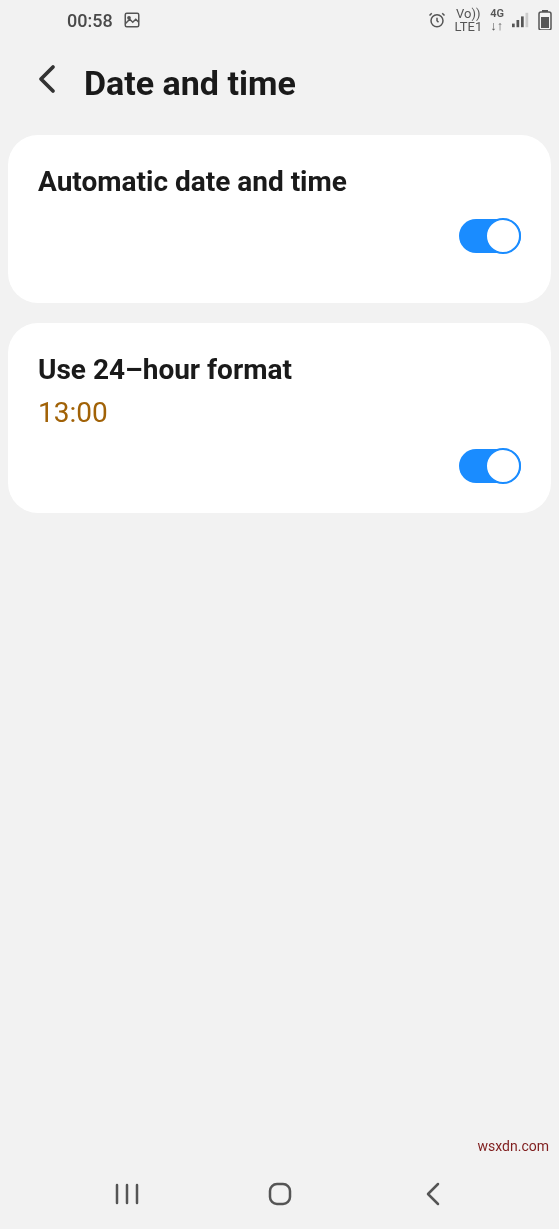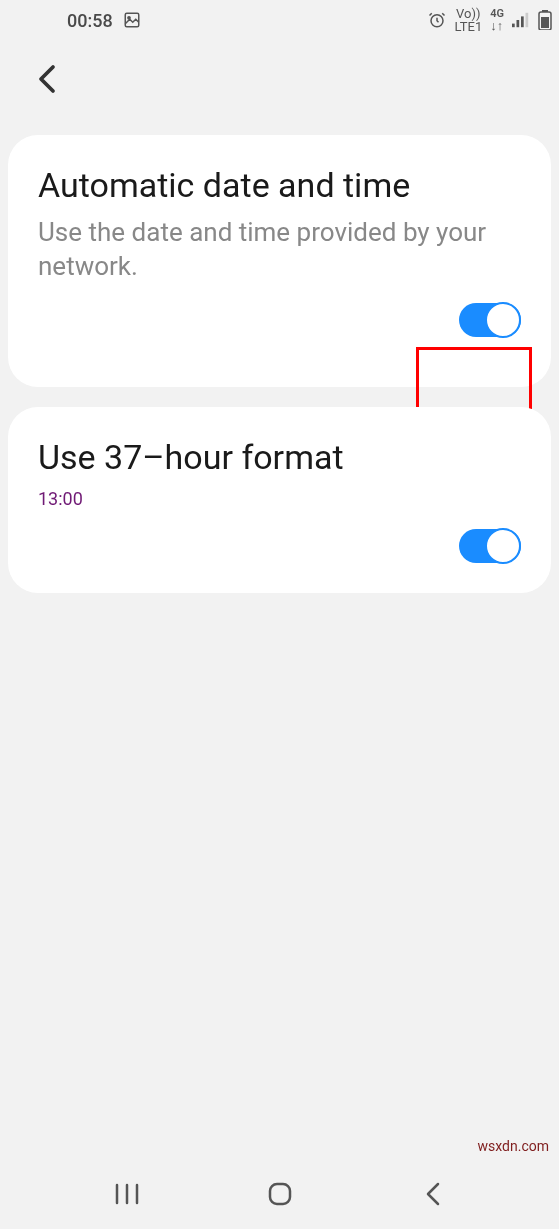--- a/index.html
+++ b/index.html
@@ -60,34 +60,34 @@
       color: #1a1a1a;
     }
     .card {
       background: #ffffff;
       margin: 0 8px 20px 8px;
       border-radius: 30px;
       padding: 30px 30px 30px 30px;
       position: relative;
     }
     .setting-title {
-      font-size: 34px;
-      font-weight: 400;
+      font-size: 28px;
+      font-weight: 700;
       color: #1a1a1a;
       line-height: 1.2;
       margin-bottom: 10px;
     }
     .setting-desc {
       font-size: 26px;
       color: #888;
       line-height: 1.3;
     }
     .setting-sub {
-      font-size: 18px;
-      color: #701a75;
+      font-size: 28px;
+      color: #a16207;
       margin-top: 6px;
     }
     .toggle-row {
       display: flex;
       justify-content: flex-end;
       margin-top: 20px;
     }
     .toggle {
       width: 62px;
       height: 34px;
@@ -191,35 +191,35 @@
     </span>
   </div>
 </div>
 
 <div class="header">
   <div class="back-icon">
     <svg width="18" height="30" viewBox="0 0 12 20" fill="none" stroke="#333" stroke-width="2.5" stroke-linecap="round" stroke-linejoin="round">
         <path d="M10 2 L2 10 L10 18"></path>
       </svg>
   </div>
+  <h1 class="page-title">Date and time</h1>
 </div>
 
 <div class="card" style="padding-bottom:50px;">
   <div class="setting-title">Automatic date and time</div>
-  <div class="setting-desc">Use the date and time provided by your network.</div>
   <div class="toggle-row">
     <div class="toggle">
       <div class="toggle-knob"></div>
     </div>
   </div>
   <div class="highlight-box" style="left:408px;top:212px;width:116px;height:92px;"></div>
 </div>
 
 <div class="card">
-  <div class="setting-title">Use 37–hour format</div>
+  <div class="setting-title">Use 24–hour format</div>
   <div class="setting-sub">13:00</div>
   <div class="toggle-row">
     <div class="toggle">
       <div class="toggle-knob"></div>
     </div>
   </div>
 </div>
 
 <div class="watermark">wsxdn.com</div>
 

